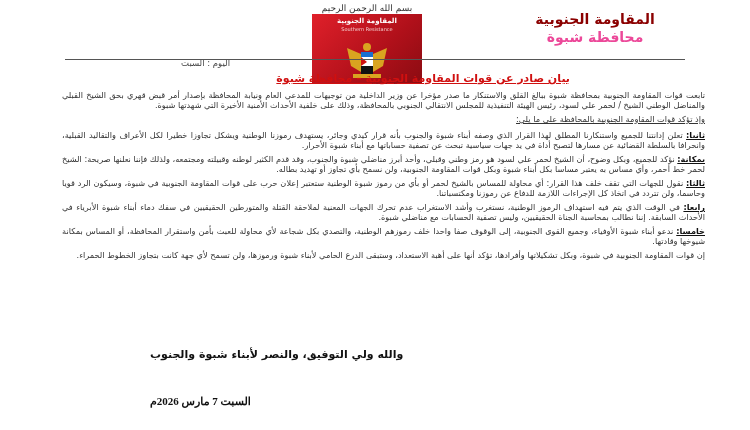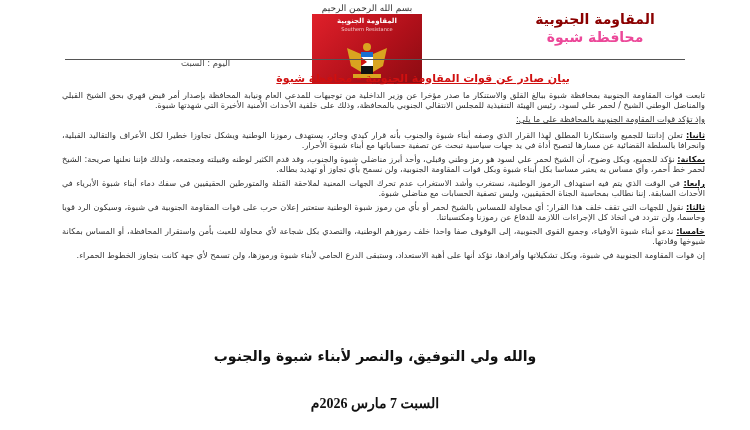--- a/index.html
+++ b/index.html
@@ -29,21 +29,21 @@
 
   .doc-title { position:absolute; left:180px; right:180px; top:72px; text-align:right; direction:rtl;
     font-size:11px; font-weight:bold; color:#d01010; text-decoration:underline; white-space:nowrap; }
 
   
   .body { position:absolute; left:62px; right:45px; top:90px; direction:rtl; text-align:justify; font-size:8.2px; line-height:10px; color:#333; }
   .para { margin:0 0 4px 0; }
   .para.intro-lead { text-decoration:underline; margin-bottom:6px; }
   .lead { font-weight:bold; text-decoration:underline; color:#111; }
 
-  .closing { position:absolute; left:150px; right:150px; direction:rtl; text-align:center; font-weight:bold; font-size:14px; color:#111; white-space:nowrap; }
+  .closing { position:absolute; left:150px; right:150px; direction:rtl; text-align:left; font-weight:bold; font-size:11px; color:#111; white-space:nowrap; }
   .closing.c1 { top:348px; }
   .closing.c2 { top:364px; }
   .closing.c3 { top:395px;font-family:Liberation Serif, serif; }
 </style>
 </head>
 <body>
 
 <div class="page">
 
   <div class="org-block">
@@ -76,22 +76,22 @@
   <div class="divider"></div>
 
   <div class="doc-title">بيان صادر عن قوات المقاومة الجنوبية – محافظة شبوة</div>
 
   <div class="body">
     <p class="para">تابعت قوات المقاومة الجنوبية بمحافظة شبوة ببالغ القلق والاستنكار ما صدر مؤخرا عن وزير الداخلية من توجيهات للمدعي العام ونيابة المحافظة بإصدار أمر قبض قهري بحق الشيخ القبلي والمناضل الوطني الشيخ / لحمر علي لسود، رئيس الهيئة التنفيذية للمجلس الانتقالي الجنوبي بالمحافظة، وذلك على خلفية الأحداث الأمنية الأخيرة التي شهدتها شبوة.</p>
     <p class="para intro-lead">وإذ تؤكد قوات المقاومة الجنوبية بالمحافظة على ما يلي:</p>
 
     <p class="para"><span class="lead">ثانيا:</span><span> تعلن إدانتنا للجميع واستنكارنا المطلق لهذا القرار الذي وصفه أبناء شبوة والجنوب بأنه قرار كيدي وجائر، يستهدف رموزنا الوطنية ويشكل تجاوزا خطيرا لكل الأعراف والتقاليد القبلية، وانحرافا بالسلطة القضائية عن مسارها لتصبح أداة في يد جهات سياسية تبحث عن تصفية حساباتها مع أبناء شبوة الأحرار.</span></p>
     <p class="para"><span class="lead">بمكانة:</span><span> نؤكد للجميع، وبكل وضوح، أن الشيخ لحمر علي لسود هو رمز وطني وقبلي، وأحد أبرز مناضلي شبوة والجنوب، وقد قدم الكثير لوطنه وقبيلته ومجتمعه، ولذلك فإننا نعلنها صريحة: الشيخ لحمر خط أحمر، وأي مساس به يعتبر مساسا بكل أبناء شبوة وبكل قوات المقاومة الجنوبية، ولن نسمح بأي تجاوز أو تهديد بطاله.</span></p>
+    <p class="para"><span class="lead">ثالثا:</span><span> نقول للجهات التي تقف خلف هذا القرار: أي محاولة للمساس بالشيخ لحمر أو بأي من رموز شبوة الوطنية ستعتبر إعلان حرب على قوات المقاومة الجنوبية في شبوة، وسيكون الرد قويا وحاسما، ولن تتردد في اتخاذ كل الإجراءات اللازمة للدفاع عن رموزنا ومكتسباتنا.</span></p>
     <p class="para"><span class="lead">رابعا:</span><span> في الوقت الذي يتم فيه استهداف الرموز الوطنية، نستغرب وأشد الاستغراب عدم تحرك الجهات المعنية لملاحقة القتلة والمتورطين الحقيقيين في سفك دماء أبناء شبوة الأبرياء في الأحداث السابقة. إننا نطالب بمحاسبة الجناة الحقيقيين، وليس تصفية الحسابات مع مناضلي شبوة.</span></p>
-    <p class="para"><span class="lead">ثالثا:</span><span> نقول للجهات التي تقف خلف هذا القرار: أي محاولة للمساس بالشيخ لحمر أو بأي من رموز شبوة الوطنية ستعتبر إعلان حرب على قوات المقاومة الجنوبية في شبوة، وسيكون الرد قويا وحاسما، ولن تتردد في اتخاذ كل الإجراءات اللازمة للدفاع عن رموزنا ومكتسباتنا.</span></p>
     <p class="para"><span class="lead">خامسا:</span><span> ندعو أبناء شبوة الأوفياء، وجميع القوى الجنوبية، إلى الوقوف صفا واحدا خلف رموزهم الوطنية، والتصدي بكل شجاعة لأي محاولة للعبث بأمن واستقرار المحافظة، أو المساس بمكانة شيوخها وقادتها.</span></p>
 
     <p class="para">إن قوات المقاومة الجنوبية في شبوة، وبكل تشكيلاتها وأفرادها، تؤكد أنها على أهبة الاستعداد، وستبقى الدرع الحامي لأبناء شبوة ورموزها، ولن تسمح لأي جهة كانت بتجاوز الخطوط الحمراء.</p>
   </div>
 
   <div class="closing c1">والله ولي التوفيق، والنصر لأبناء شبوة والجنوب</div>
   <div class="closing c3">السبت 7 مارس 2026م</div>
 
 </div>
 

